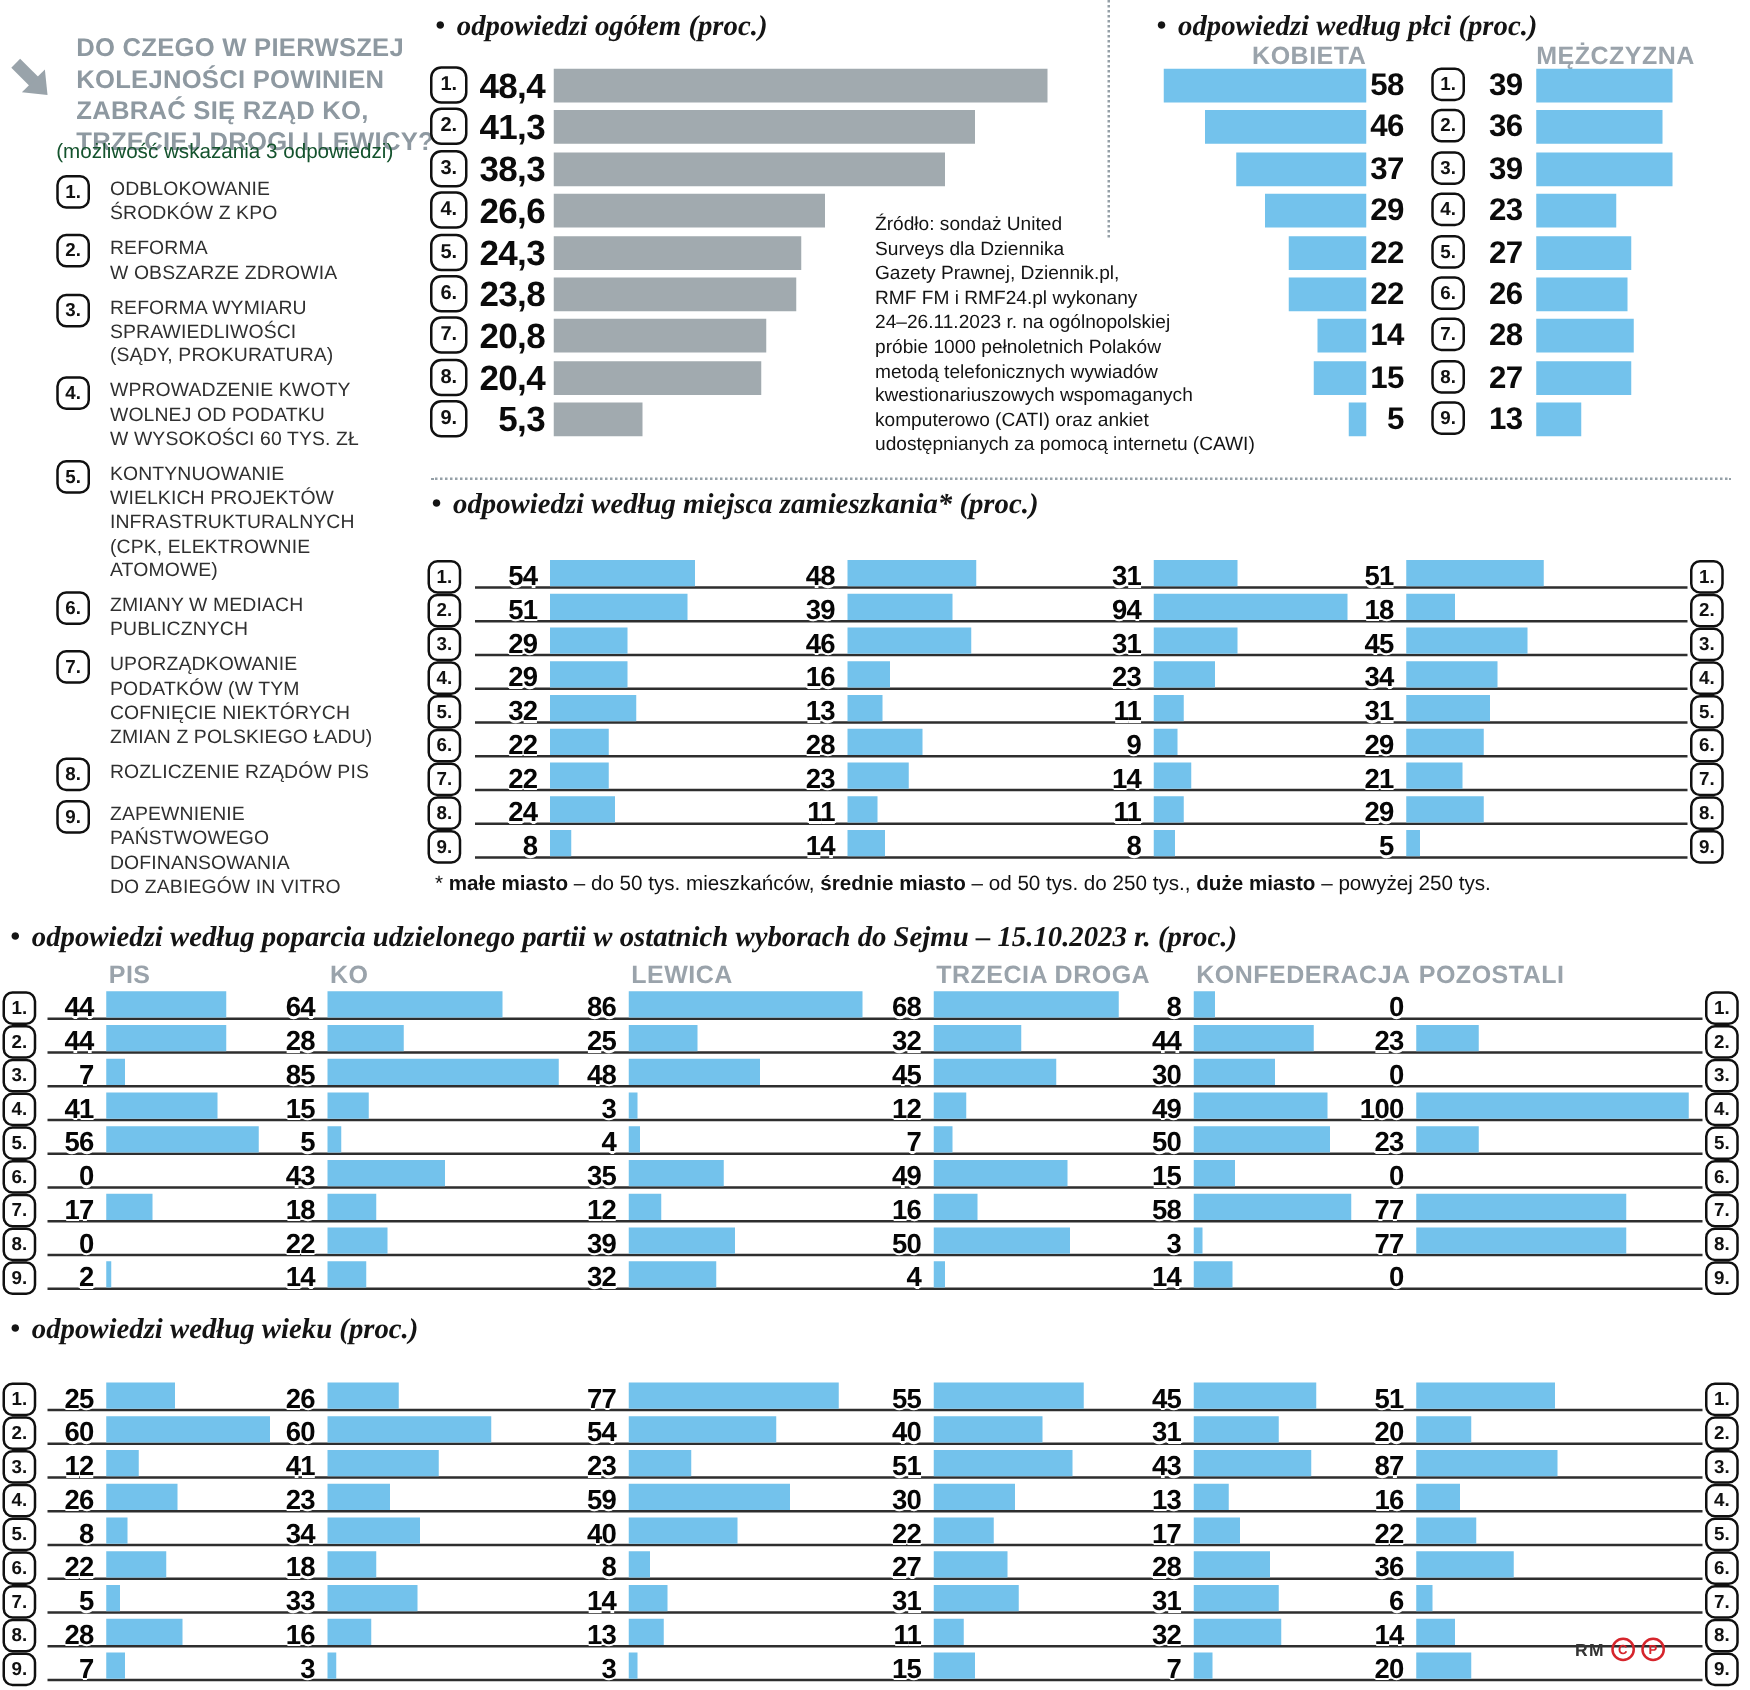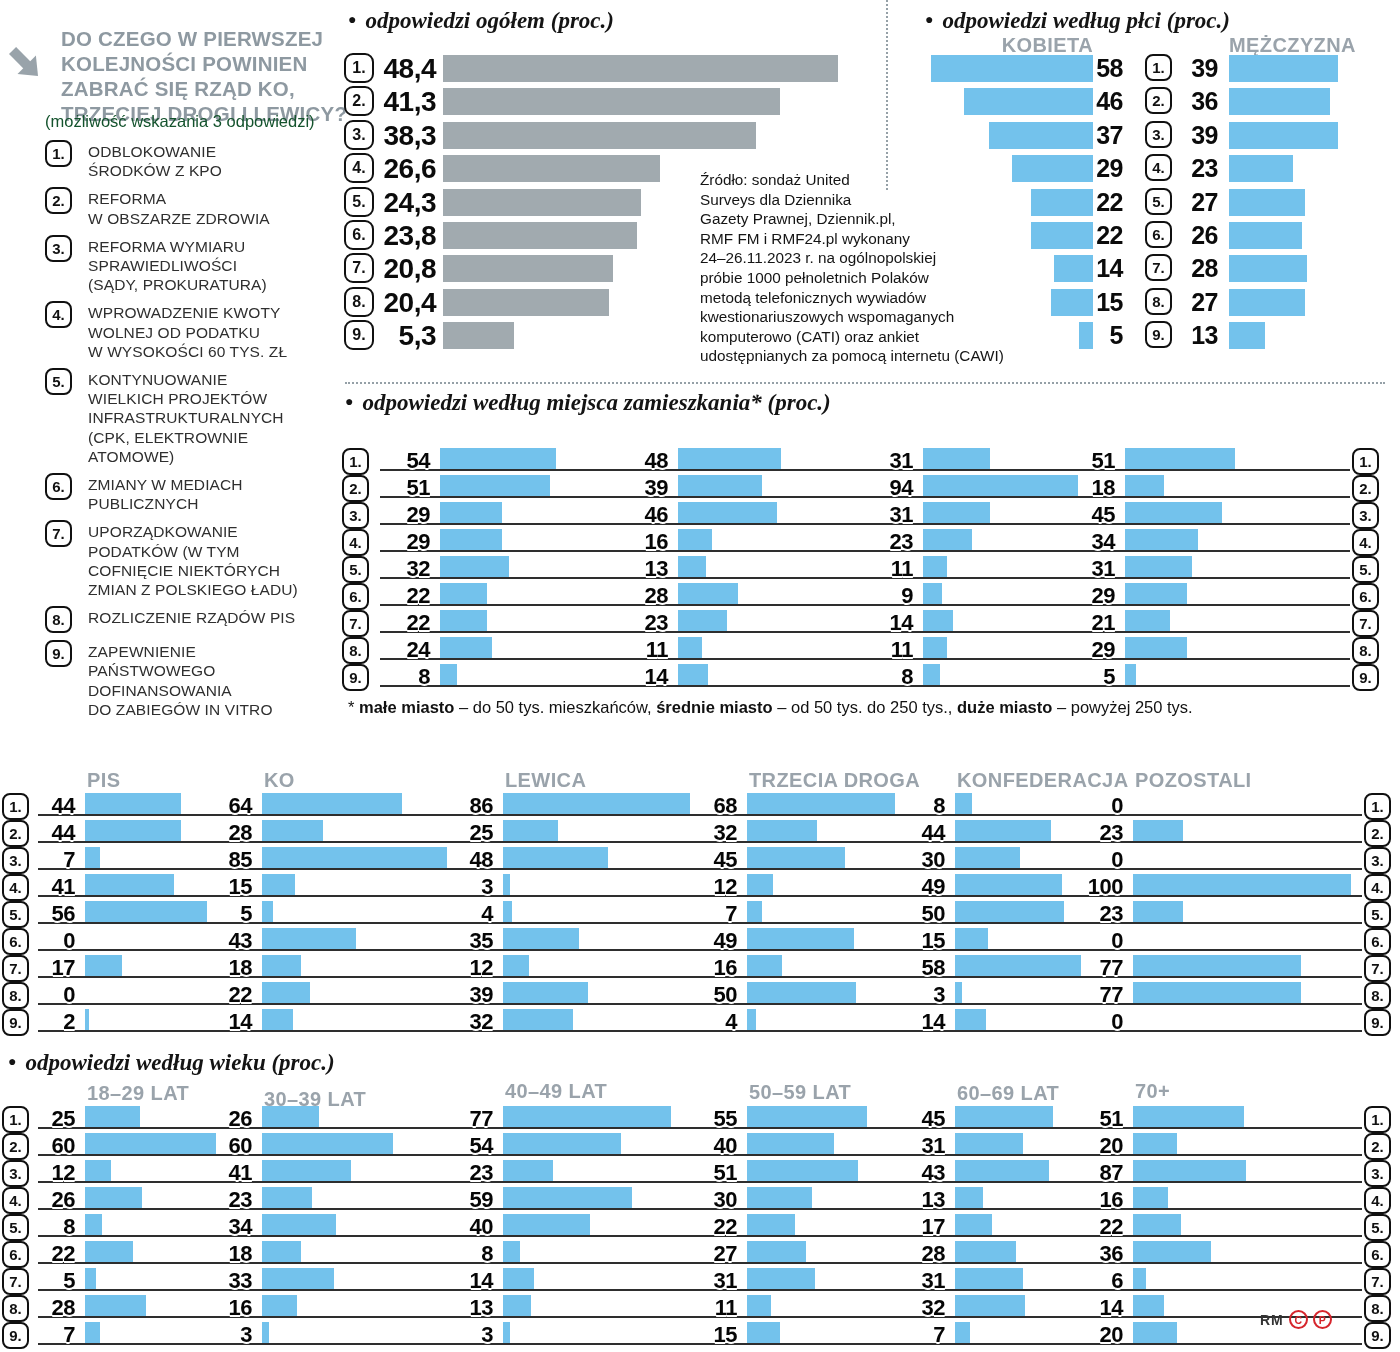--- a/index.html
+++ b/index.html
@@ -433,20 +433,21 @@
           <div class="bar grid-bar" style="left: 923px; width: 17.2px; background: rgb(115, 194, 236);"></div>
           <div class="grid-num" style="left: 1039px;">5</div>
           <div class="bar grid-bar" style="left: 1125px; width: 10.75px; background: rgb(115, 194, 236);"></div>
         </div>
       </div>
   </section>
 
   <p class="footnote"><span class="">* </span><span class="fn-b">małe miasto</span><span class=""> – do 50 tys. mieszkańców, </span><span class="fn-b">średnie miasto</span><span class=""> – od 50 tys. do 250 tys., </span><span class="fn-b">duże miasto</span><span class=""> – powyżej 250 tys.</span></p>
 
   <section class="grid-sec" style="top:735px;height:320px;">
+    <h2 class="sec-title" style="left:8px;top:2px;"><span class="bullet">●</span><em>odpowiedzi według poparcia udzielonego partii w ostatnich wyborach do Sejmu – 15.10.2023 r. (proc.)</em></h2>
     <div class="g-headers" style="top:34px;">
         <div class="col-header" style="left: 87px; top: 0px;">PIS</div>
         <div class="col-header" style="left: 264px; top: 0px;">KO</div>
         <div class="col-header" style="left: 505px; top: 0px;">LEWICA</div>
         <div class="col-header" style="left: 749px; top: 0px;">TRZECIA DROGA</div>
         <div class="col-header" style="left: 957px; top: 0px;">KONFEDERACJA</div>
         <div class="col-header" style="left: 1135px; top: 0px;">POZOSTALI</div>
       </div>
     <div class="g-rows" style="top:54px;">
         <div class="g-row2" style="top: 0px;">
@@ -600,28 +601,20 @@
           <div class="grid-num" style="left: 869px;">14</div>
           <div class="bar grid-bar" style="left: 955px; width: 30.52px; background: rgb(115, 194, 236);"></div>
           <div class="grid-num" style="left: 1047px;">0</div>
           <div class="bar grid-bar" style="left: 1133px; width: 0px; background: rgb(115, 194, 236);"></div>
         </div>
       </div>
   </section>
 
   <section class="grid-sec" style="top:1050px;height:302px;">
     <h2 class="sec-title" style="left:8px;top:0;"><span class="bullet">●</span><em>odpowiedzi według wieku (proc.)</em></h2>
-    <div class="g-headers" style="top:30px;">
-        <div class="col-header" style="left: 87px; top: 2px;">18–29 LAT</div>
-        <div class="col-header" style="left: 264px; top: 8px;">30–39 LAT</div>
-        <div class="col-header" style="left: 505px; top: 0px;">40–49 LAT</div>
-        <div class="col-header" style="left: 749px; top: 1px;">50–59 LAT</div>
-        <div class="col-header" style="left: 957px; top: 2px;">60–69 LAT</div>
-        <div class="col-header" style="left: 1135px; top: 0px;">70+</div>
-      </div>
     <div class="g-rows" style="top:52px;">
         <div class="g-row2" style="top: 0px;">
           <div class="g-line" style="left: 38px; width: 1324px;"></div>
           <div class="nbox" style="left: 2px;">1.</div>
           <div class="nbox" style="left: 1364px;">1.</div>
           <div class="grid-num" style="left: -1px;">25</div>
           <div class="bar grid-bar" style="left: 85px; width: 54.5px; background: rgb(115, 194, 236);"></div>
           <div class="grid-num" style="left: 176px;">26</div>
           <div class="bar grid-bar" style="left: 262px; width: 56.68px; background: rgb(115, 194, 236);"></div>
           <div class="grid-num" style="left: 417px;">77</div>

